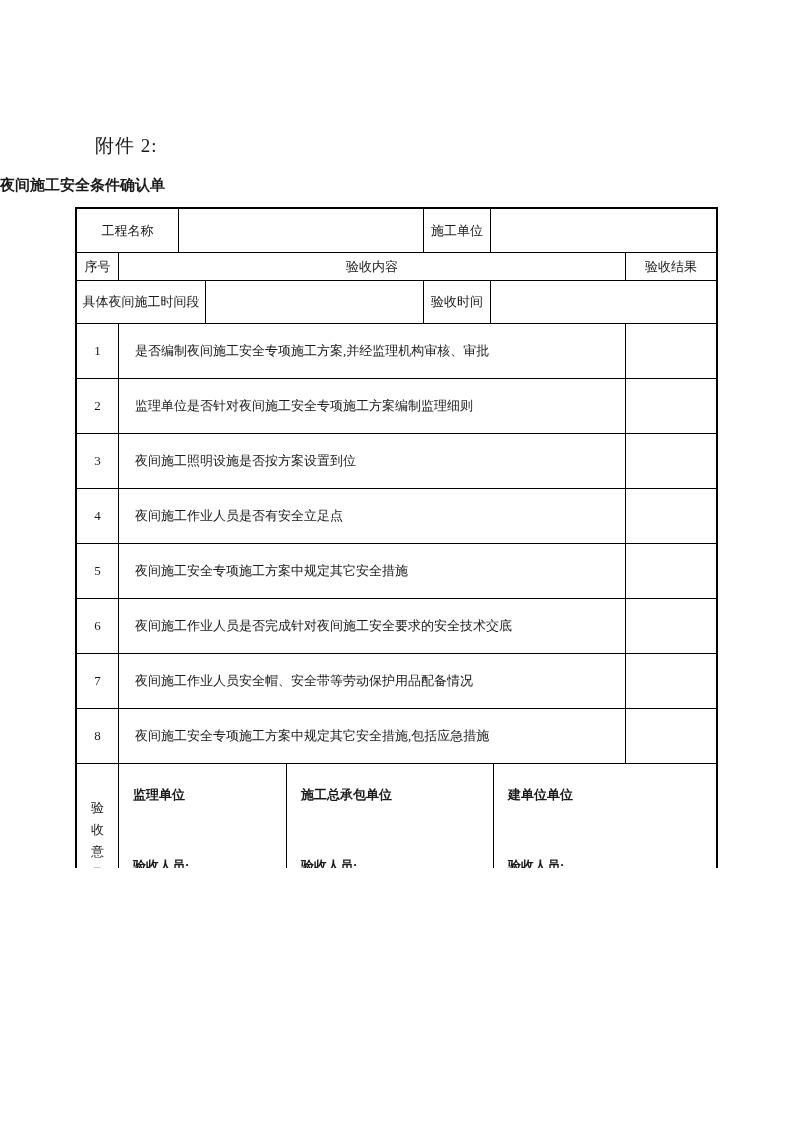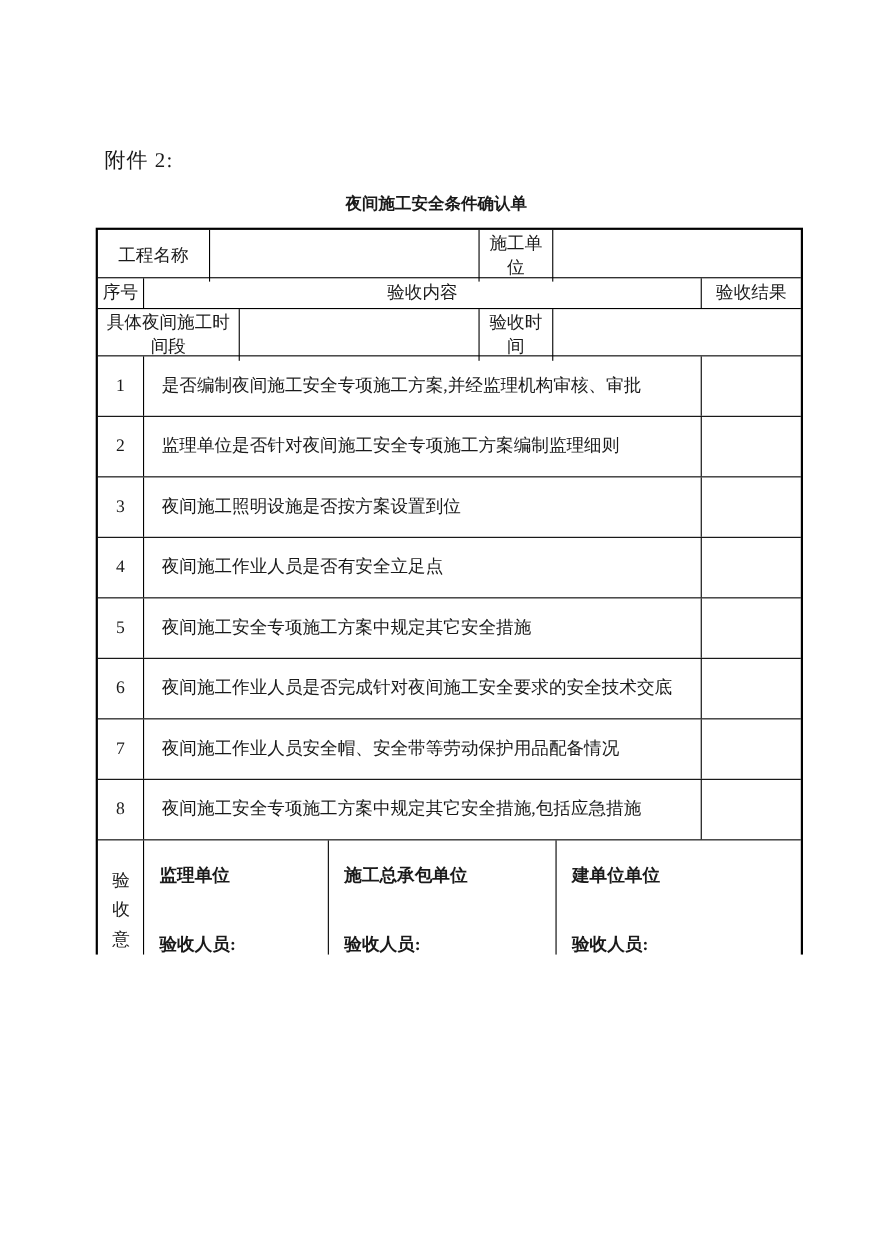--- a/index.html
+++ b/index.html
@@ -18,33 +18,31 @@
     left: 95px;
     top: 133px;
     font-size: 19px;
     letter-spacing: 1px;
   }
   .doc-title {
     position: absolute;
     left: 0;
     top: 176px;
     width: 100%;
-    text-align: center;
     font-family: "Liberation Sans", "DejaVu Sans", sans-serif;
     font-weight: bold;
     font-size: 15px;
   }
   .form {
     position: absolute;
     left: 75px;
     top: 207px;
     width: 643px;
     border: 2px solid #000;
-    font-size: 16px;
-    margin-left: 12px;
+    font-size: 13px;
   }
   .row { display: grid; }
   .row + .row { border-top: 1px solid #000; }
   .cols-info  { grid-template-columns: 101px 245px 67px 1fr; }
   .cols-info3 { grid-template-columns: 128px 218px 67px 1fr; }
   .cols-check { grid-template-columns: 41px 507px 1fr; }
   .cols-sign  { grid-template-columns: 41px 168px 207px 1fr; }
   .h-info   { height: 43px; }
   .h-head   { height: 28px; }
   .h-item   { height: 55px; }

